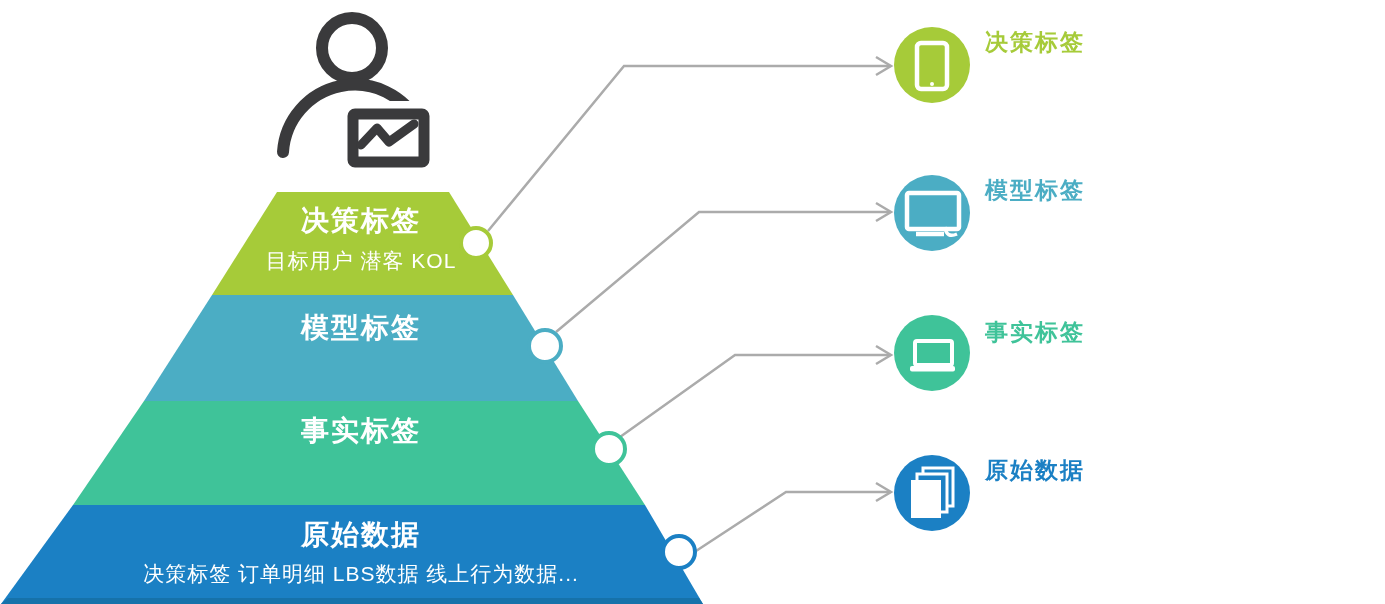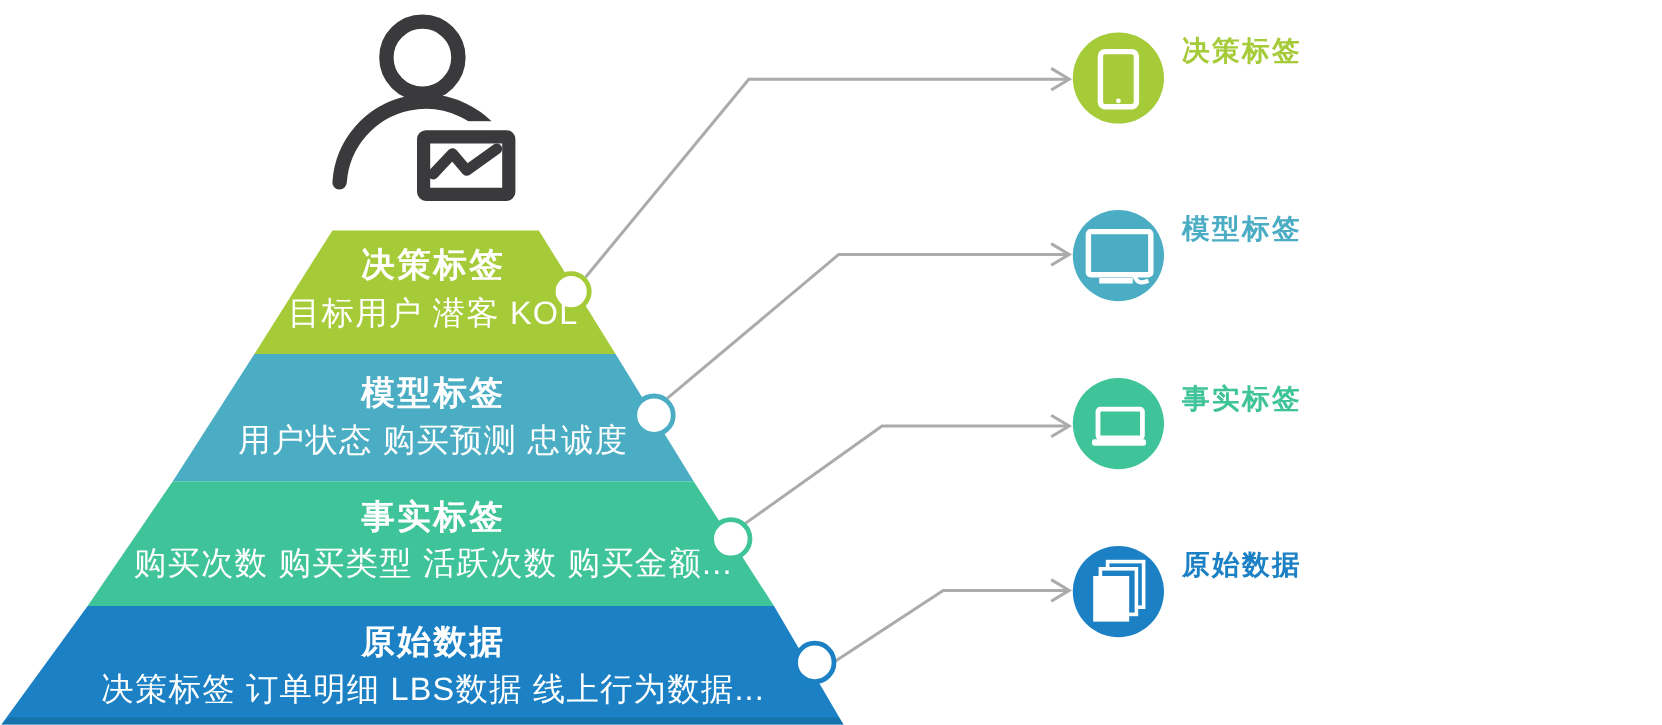--- a/index.html
+++ b/index.html
@@ -3,21 +3,21 @@
 <meta charset="utf-8">
 <style>
   html,body{margin:0;padding:0;background:#ffffff;}
   .stage{
     position:relative;width:1385px;height:604px;overflow:hidden;background:#ffffff;
     font-family:"Liberation Sans","DejaVu Sans",sans-serif;
   }
   .stage svg{position:absolute;left:0;top:0;}
   .layer-text{position:absolute;left:0;width:722px;text-align:center;color:#ffffff;pointer-events:none;}
   .layer-title{font-size:28px;font-weight:bold;letter-spacing:2px;line-height:30px;}
-  .layer-sub{font-size:27px;font-weight:normal;letter-spacing:1px;line-height:28px;}
+  .layer-sub{font-size:21px;font-weight:normal;letter-spacing:1px;line-height:28px;}
   .t1{top:206px;} .s1{top:247px;}
   .t2{top:313px;} .s2{top:353px;}
   .t3{top:416px;} .s3{top:455px;}
   .t4{top:520px;} .s4{top:560px;}
   .legend-label{position:absolute;left:985px;font-size:23px;font-weight:bold;letter-spacing:2px;line-height:26px;white-space:nowrap;}
   .l1{top:29px;color:#a6cb39;}
   .l2{top:177px;color:#4badc4;}
   .l3{top:319px;color:#3fc399;}
   .l4{top:457px;color:#1b80c4;}
 </style>
@@ -90,24 +90,22 @@
         <rect x="917" y="474" width="30" height="38" stroke="#ffffff" stroke-width="3" fill="#1b80c4"></rect>
         <rect x="911" y="480" width="30" height="38" fill="#ffffff"></rect>
       </g>
     </g>
   </svg>
 
   <div class="layer-text layer-title t1">决策标签</div>
   <div class="layer-text layer-sub s1">目标用户 潜客 KOL</div>
 
   <div class="layer-text layer-title t2">模型标签</div>
-  <div class="layer-text layer-sub s2">用户状态 购买预测 忠诚度</div>
 
   <div class="layer-text layer-title t3">事实标签</div>
-  <div class="layer-text layer-sub s3">购买次数 购买类型 活跃次数 购买金额...</div>
 
   <div class="layer-text layer-title t4">原始数据</div>
   <div class="layer-text layer-sub s4">决策标签 订单明细 LBS数据 线上行为数据...</div>
 
   <div class="legend-label l1">决策标签</div>
   <div class="legend-label l2">模型标签</div>
   <div class="legend-label l3">事实标签</div>
   <div class="legend-label l4">原始数据</div>
 
 </div>

